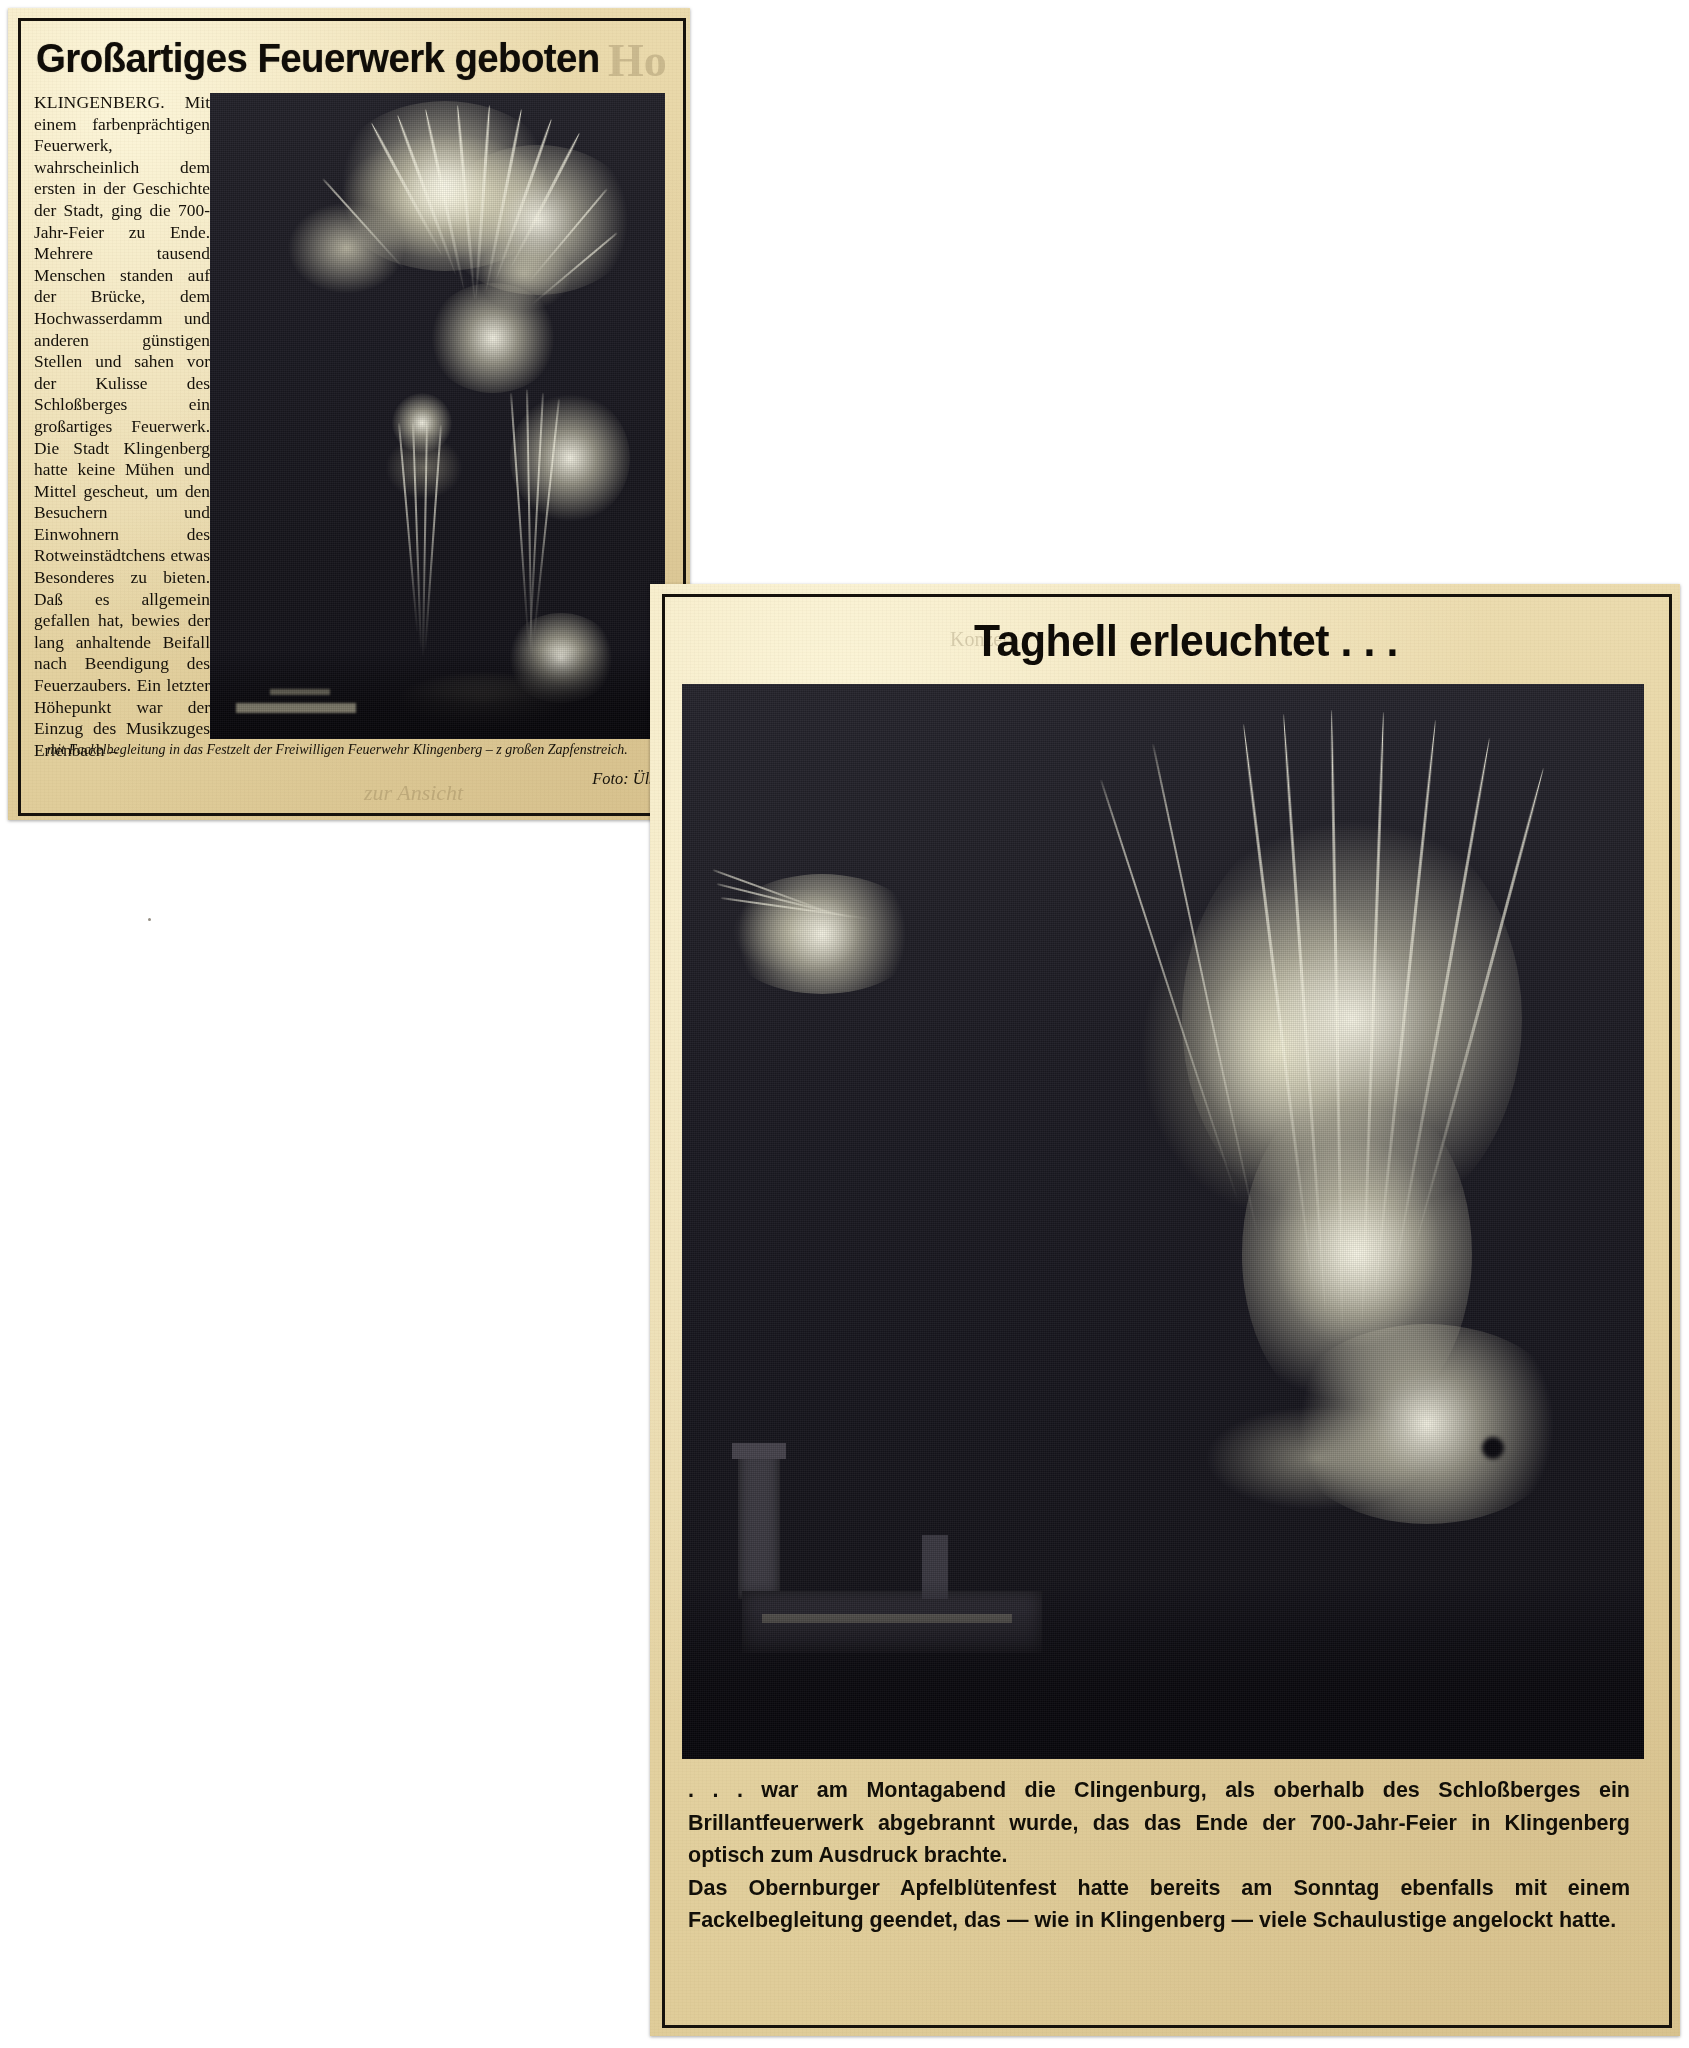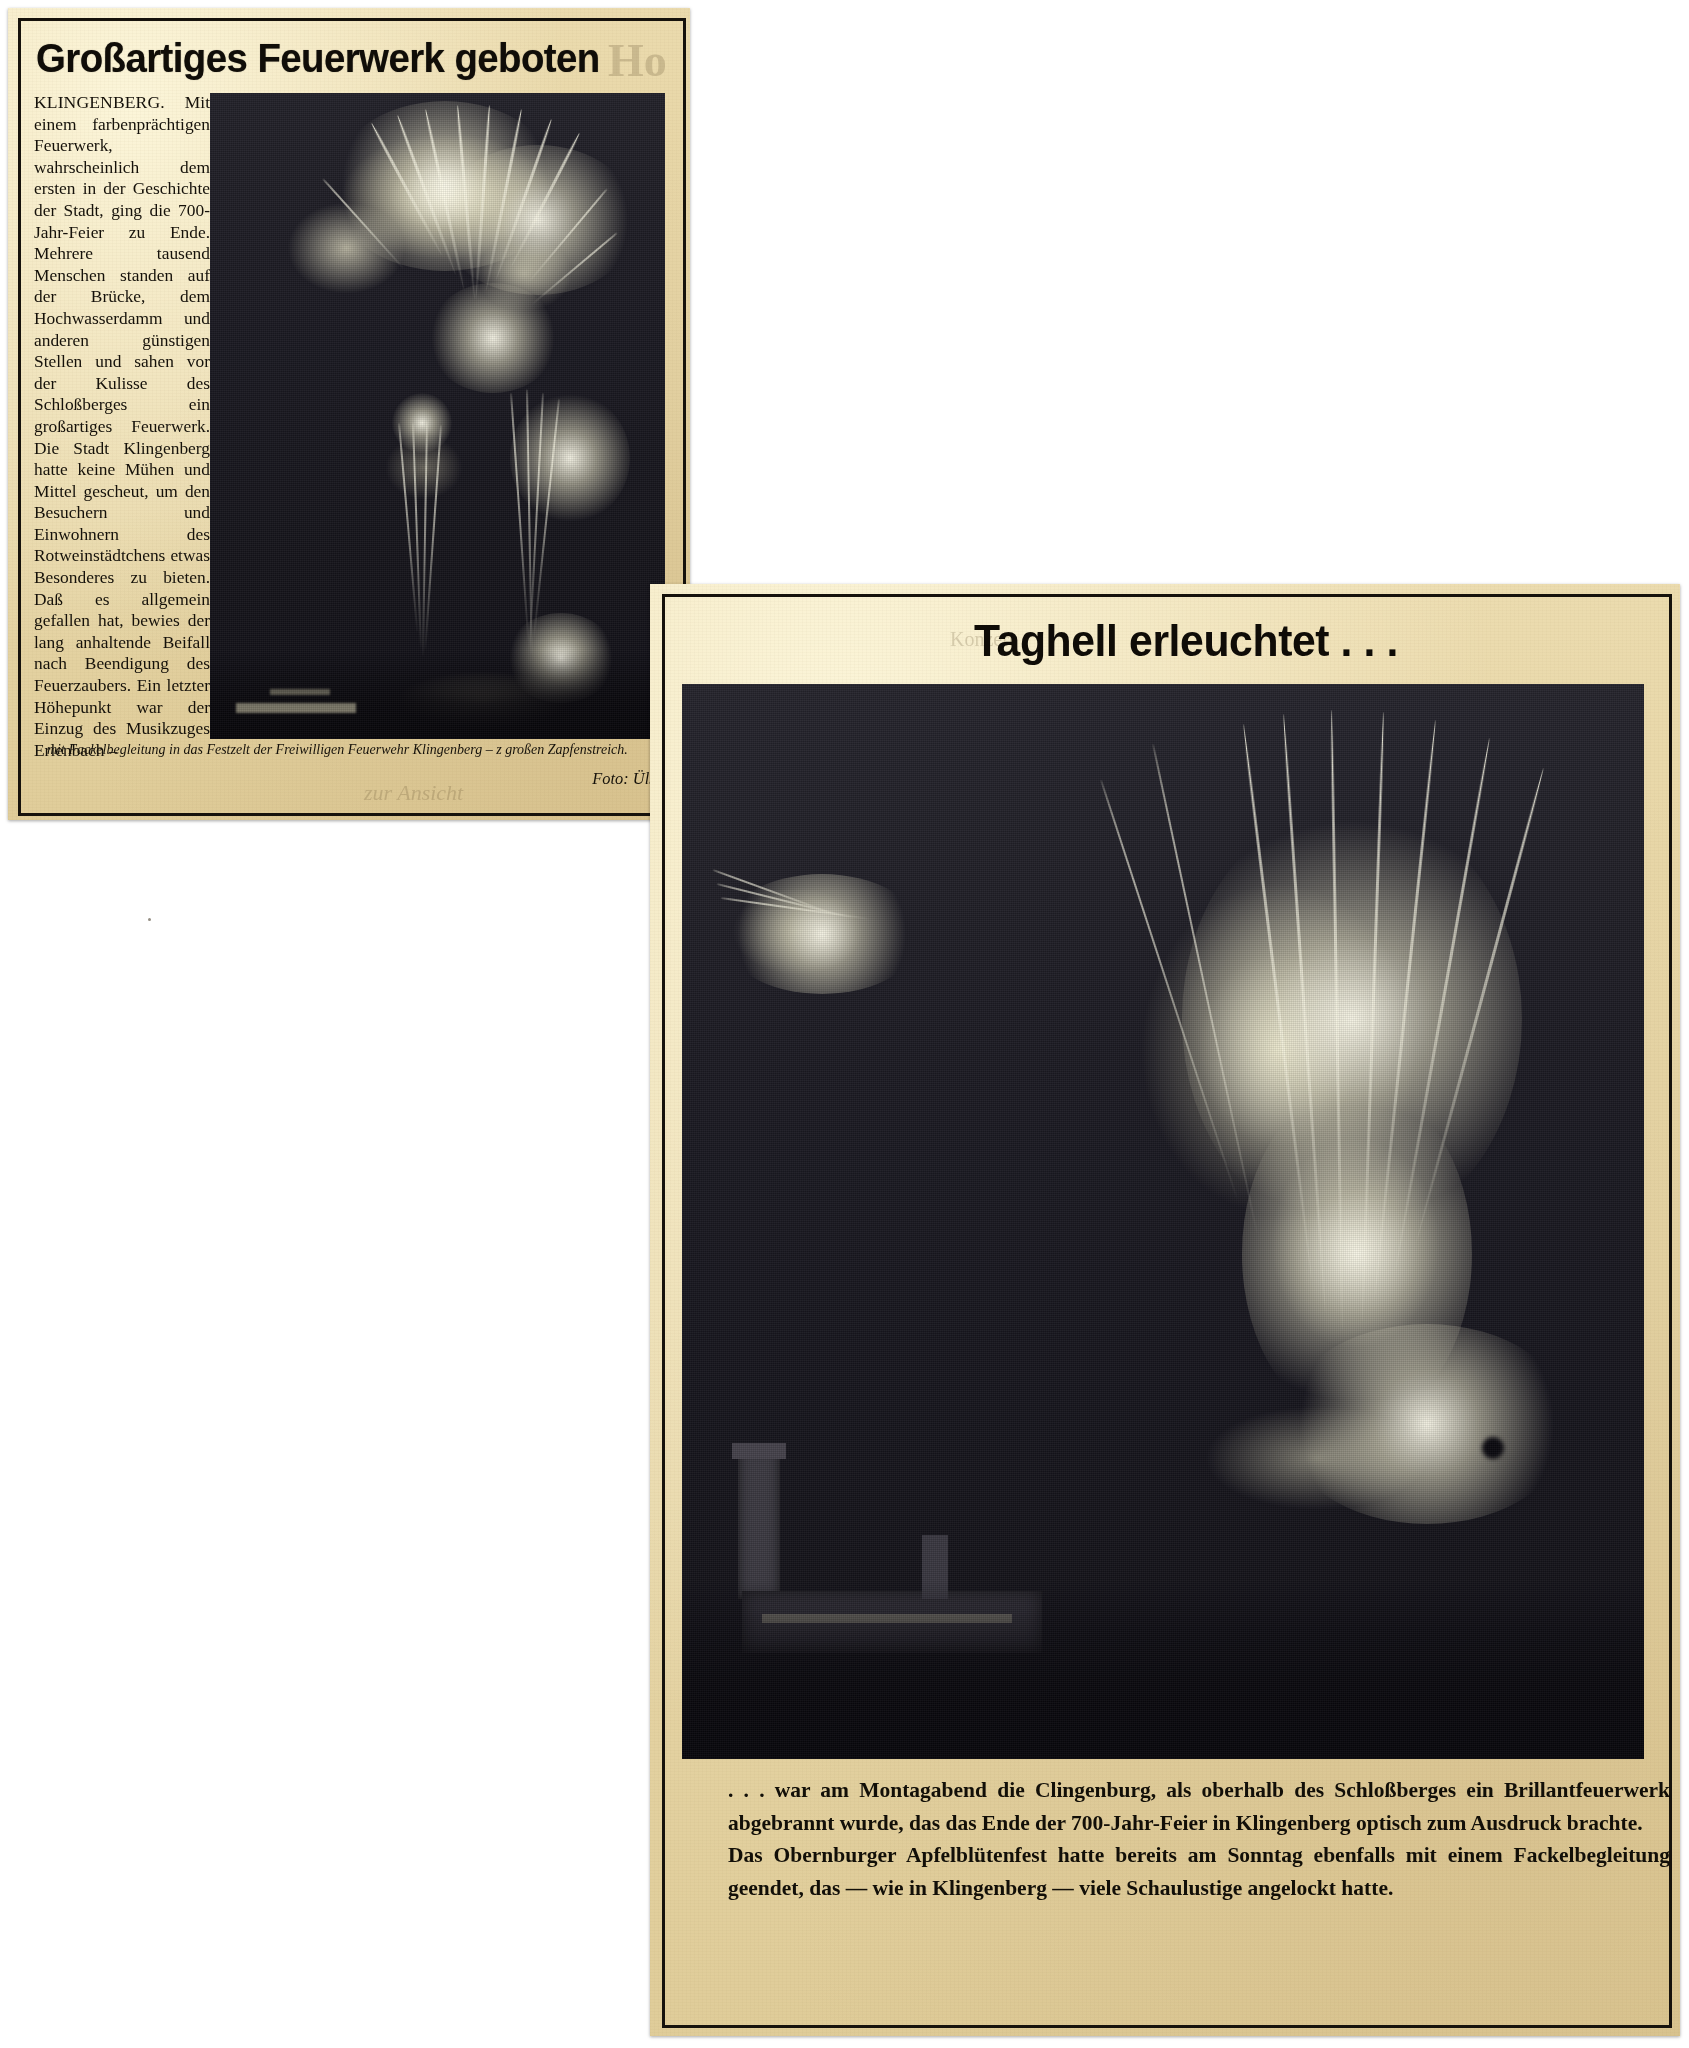--- a/index.html
+++ b/index.html
@@ -160,28 +160,27 @@
       radial-gradient(ellipse 150px 70px at 66% 72%, rgba(232,228,198,0.50) 0%, rgba(0,0,0,0) 74%),
       radial-gradient(ellipse 90px 60px at 12% 23%, rgba(228,224,192,0.42) 0%, rgba(0,0,0,0) 72%),
       linear-gradient(180deg, #26252d 0%, #1d1c24 34%, #17161e 66%, #131218 100%);
     overflow: hidden;
   }
 
   #caption-b {
     position: absolute;
     left: 38px; top: 1190px;
     width: 942px;
-    font-family: Liberation Serif, serif;
+    font-family: Liberation Sans, sans-serif;
     font-weight: bold;
     font-size: 21.5px;
     line-height: 32.5px;
     color: #120f08;
     text-align: justify;
     text-justify: inter-word;
-    margin-left: 40px;
   }
   #caption-b p { margin: 0; }
   .dust {
     position: absolute;
     width: 3px; height: 3px;
     background: rgba(60,50,30,.55);
     border-radius: 50%;
   }
 </style>
 </head>

